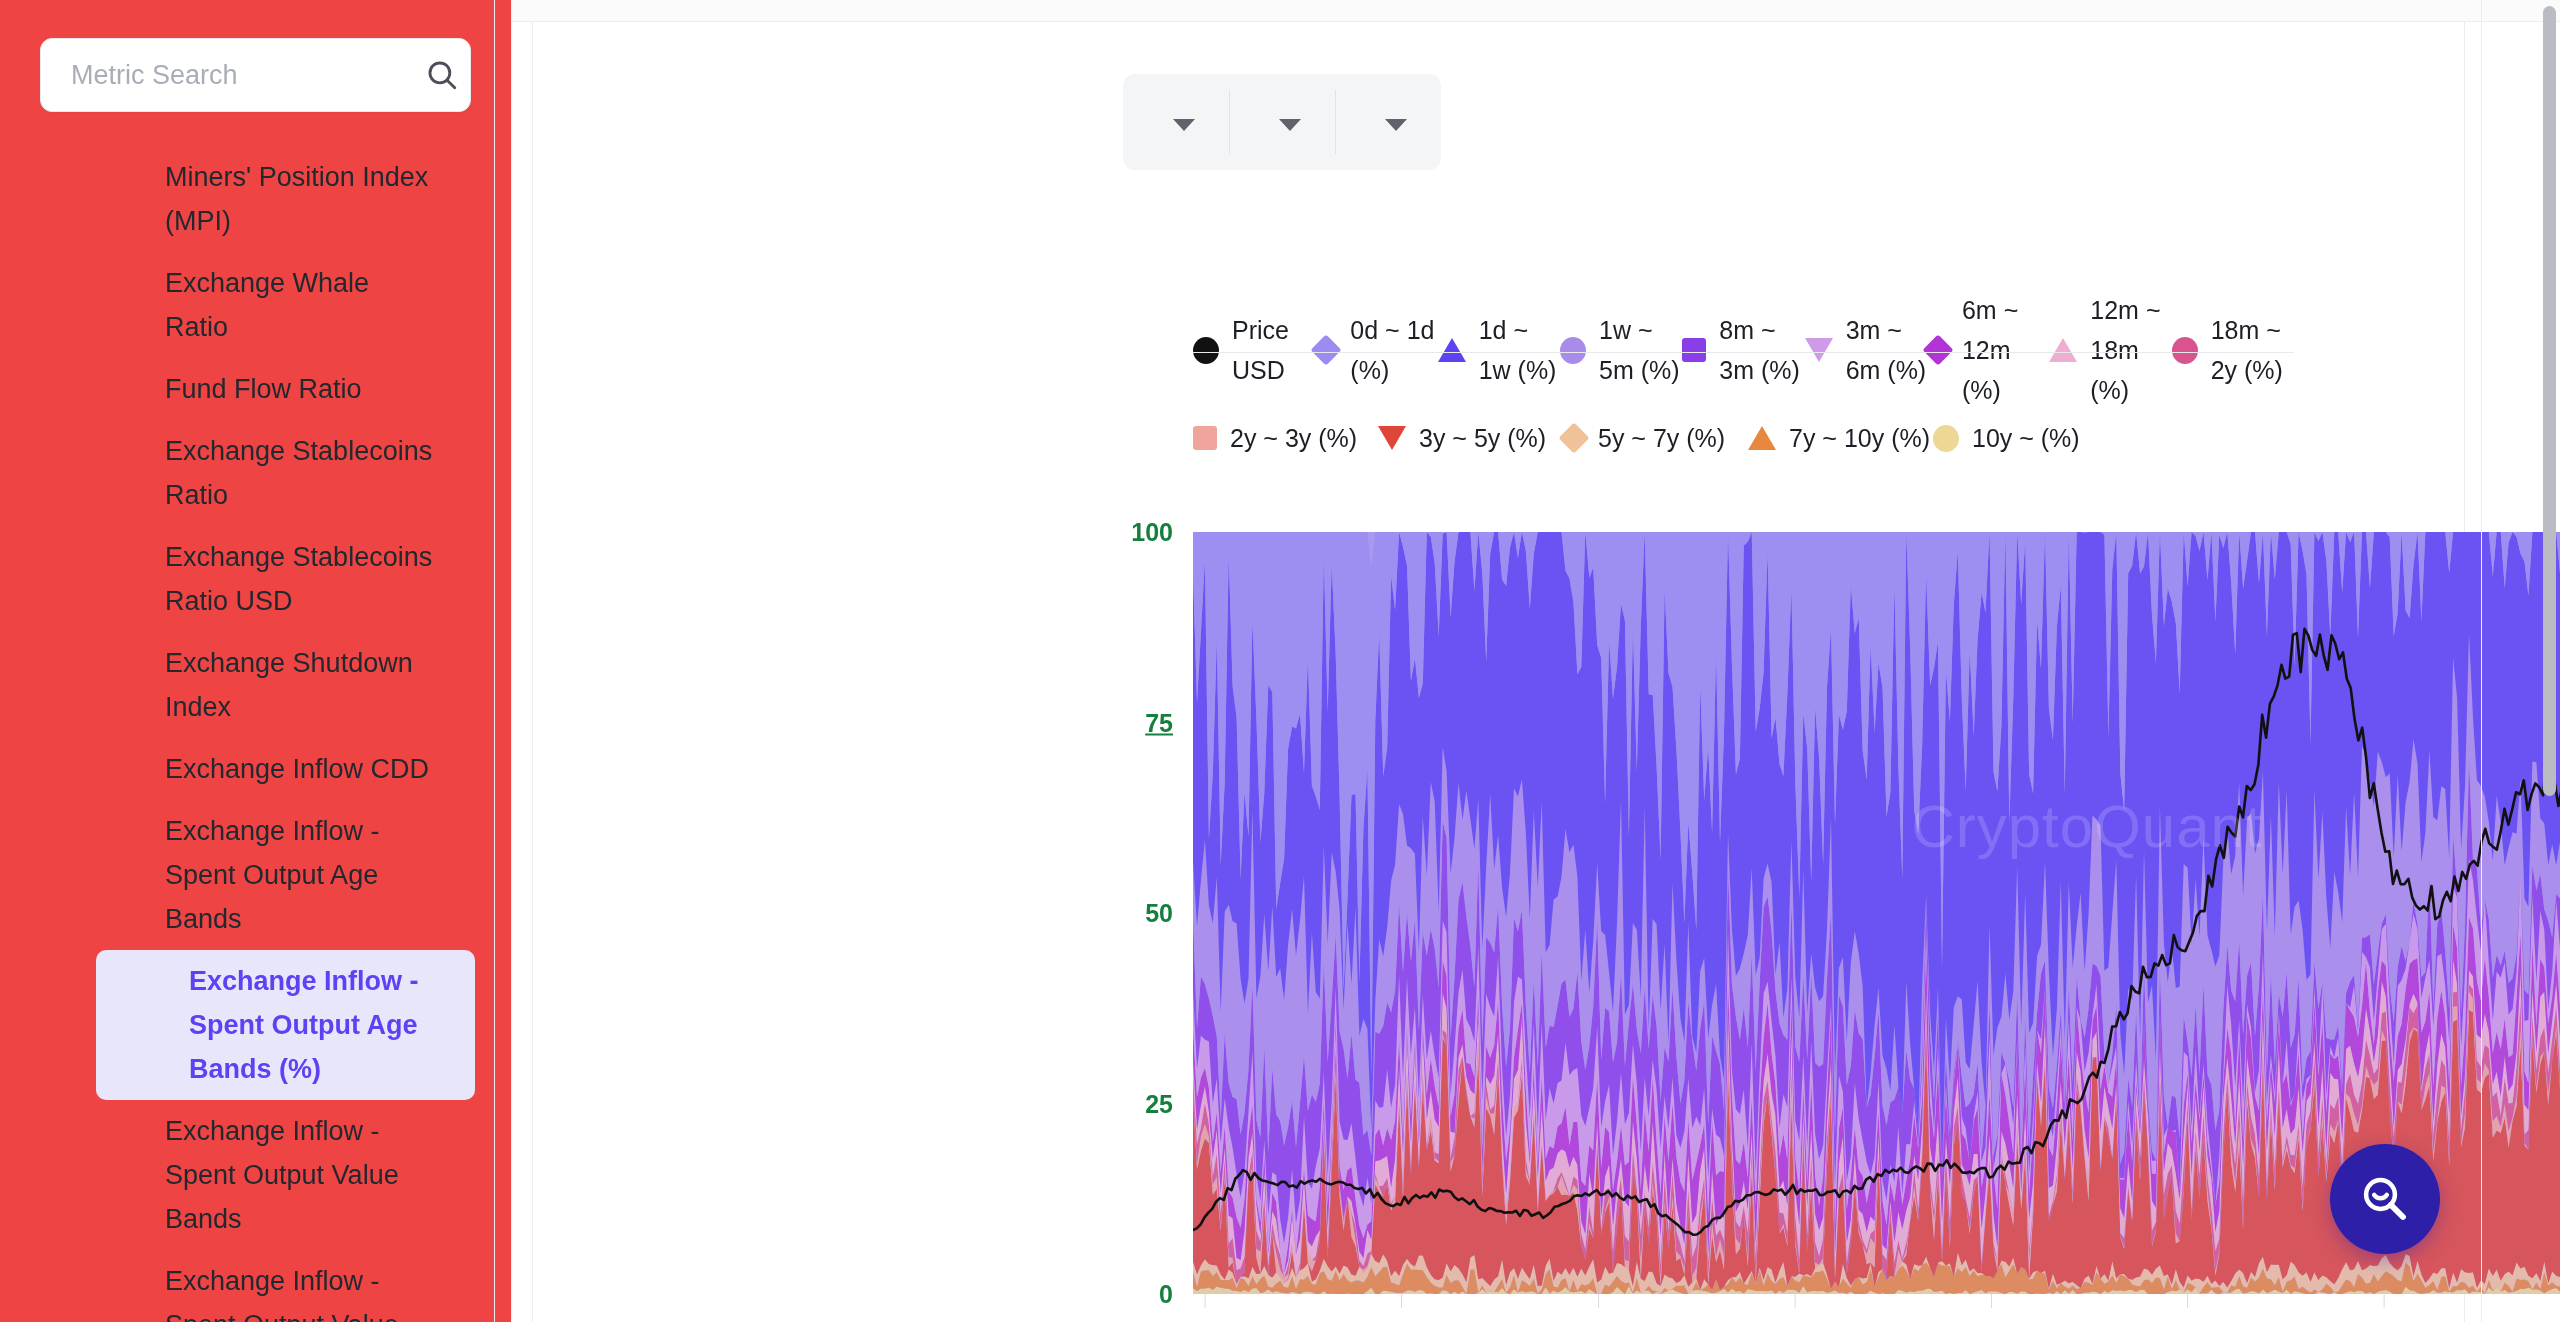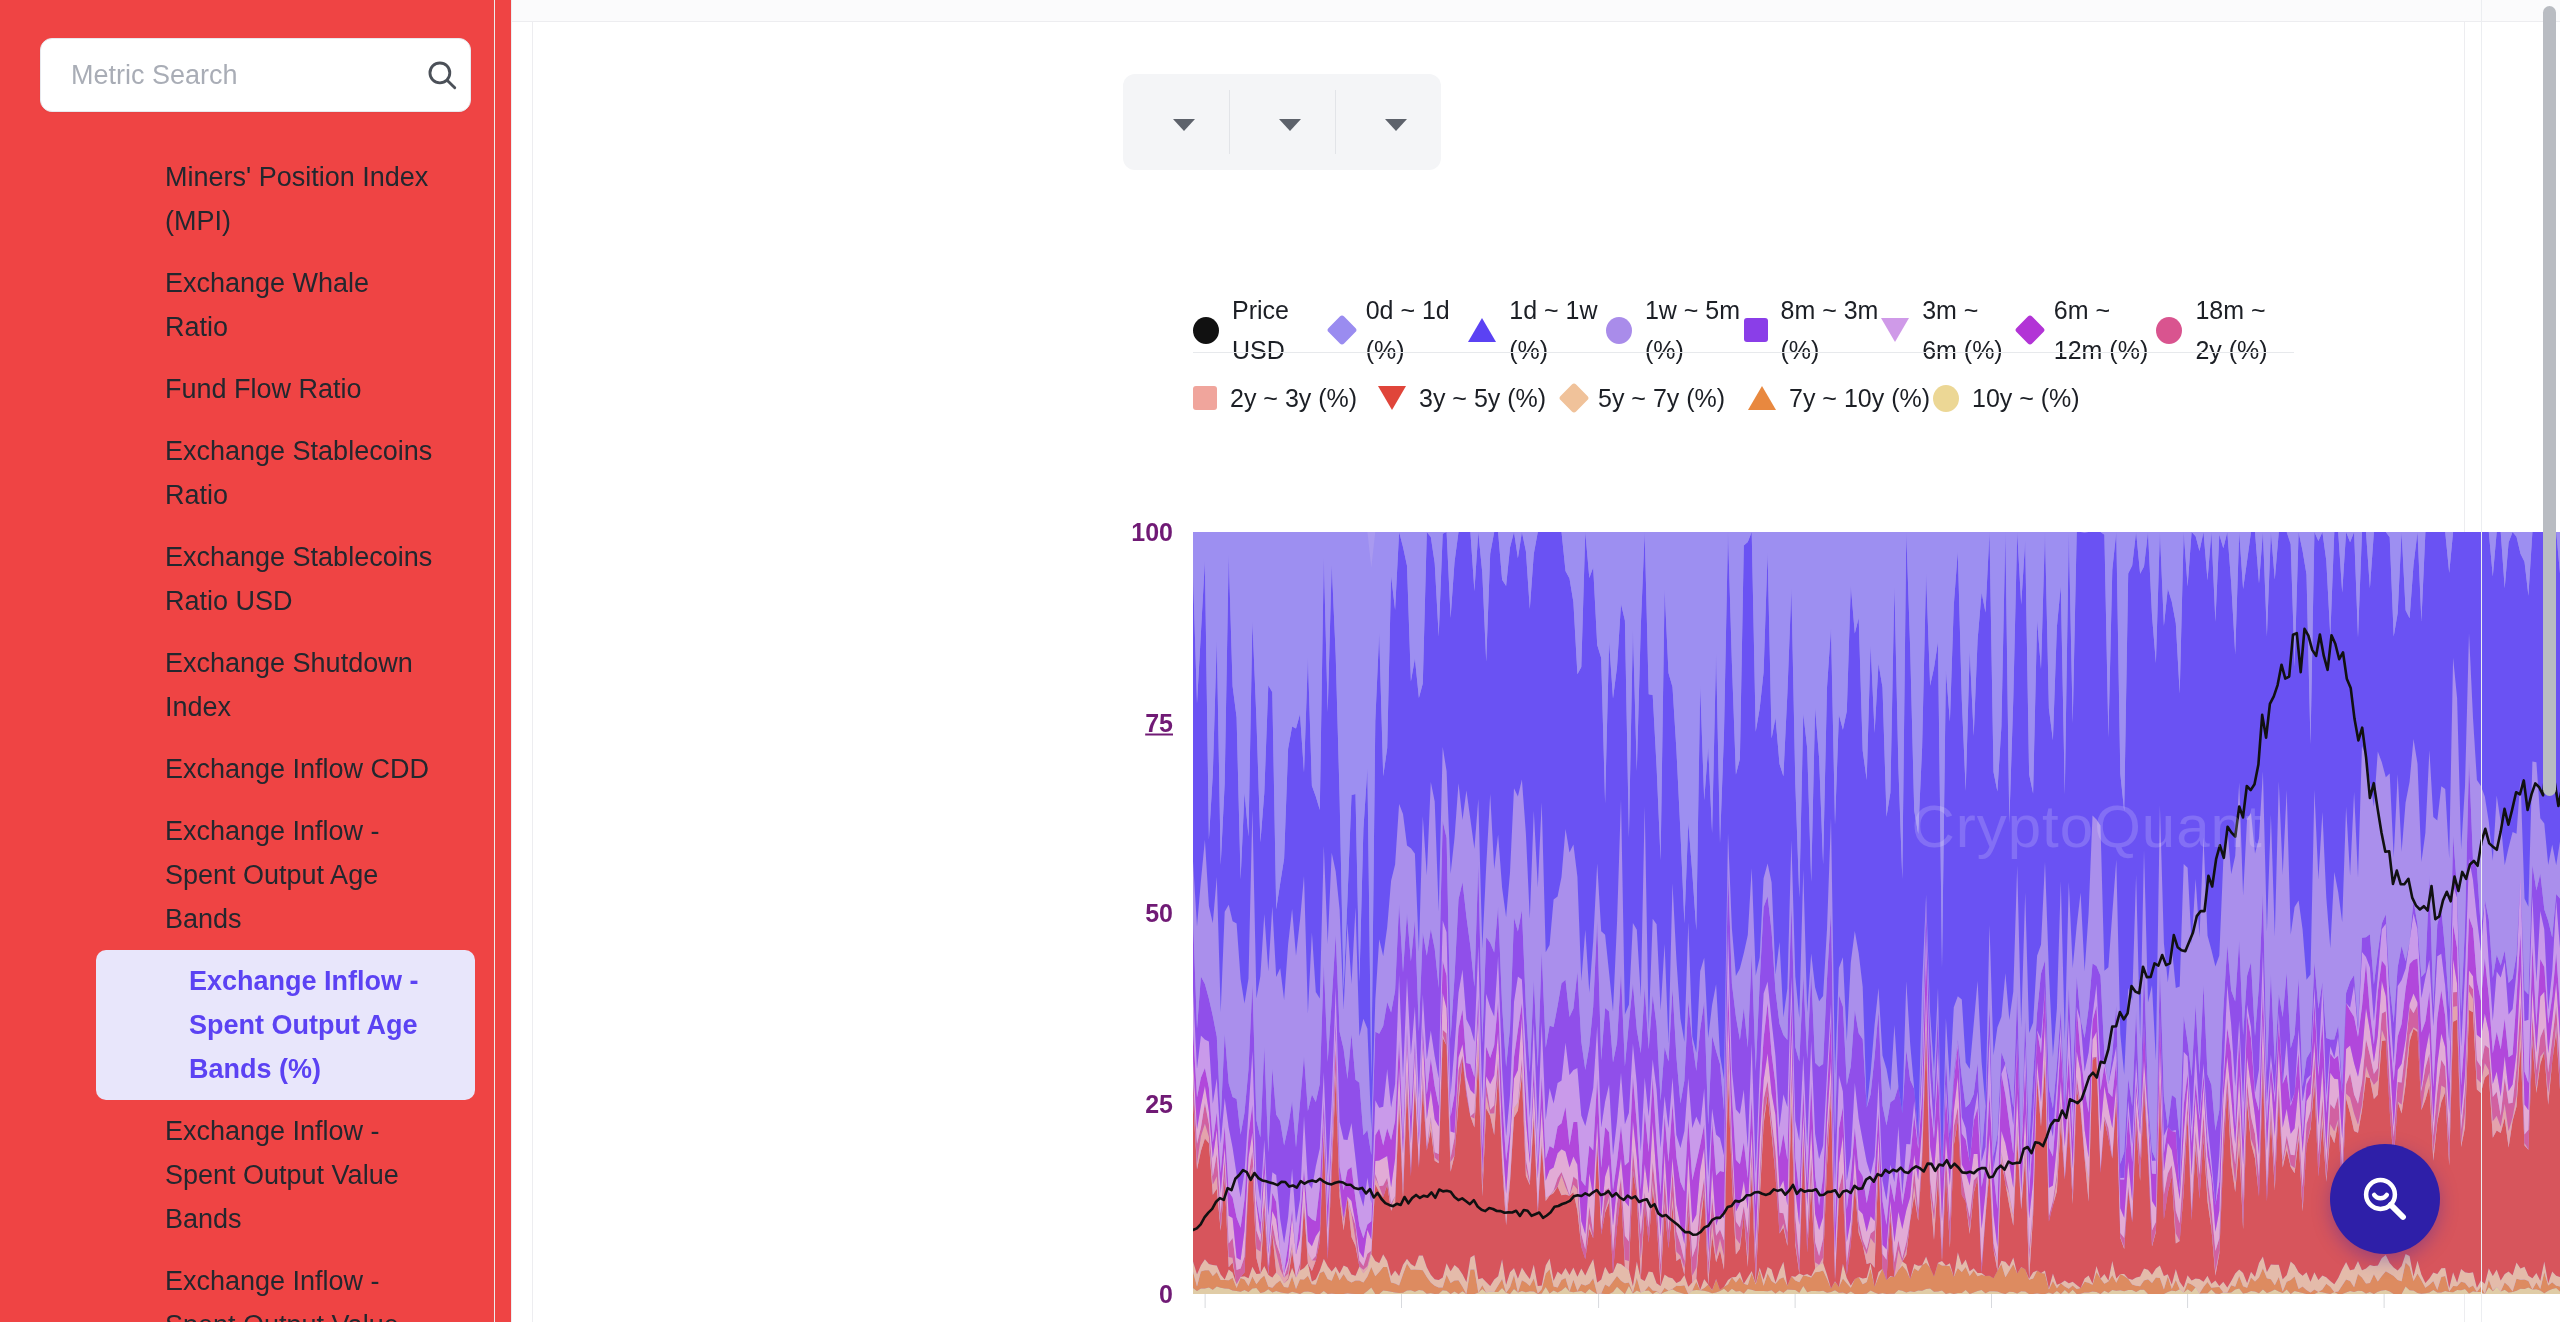--- a/index.html
+++ b/index.html
@@ -144,21 +144,21 @@
     position: absolute; left: 50%; top: 260px; transform: translateX(-50%);
     font-size: 60px; letter-spacing: 1px;
     color: rgba(255,255,255,.17);
     white-space: nowrap; pointer-events: none;
     font-family: "Liberation Sans", sans-serif;
     margin-left: 44px;
   }
 
   .ylabel-left {
     position: absolute; width: 120px; text-align: right;
-    font-size: 25px; font-weight: 700; color: #701a75;
+    font-size: 25px; font-weight: 700; color: #15803d;
     transform: translateY(-50%);
     left: -140px;
   }
   .xtick {
     position: absolute; top: 762px;
     transform: translateX(-50%);
     text-align: center;
     font-size: 25px; color: #6f737c;
     padding-top: 26px;
   }
@@ -277,20 +277,24 @@
                 <span class="lm square" style="background: rgb(138, 62, 232);"></span>
                 <span>8m ~ 3m (%)</span>
               </div>
               <div class="legend-item">
                 <span class="lm tri-down" style="color: rgb(207, 154, 232);"></span>
                 <span>3m ~ 6m (%)</span>
               </div>
               <div class="legend-item">
                 <span class="lm diamond" style="background: rgb(178, 52, 214);"></span>
                 <span>6m ~ 12m (%)</span>
+              </div>
+              <div class="legend-item">
+                <span class="lm tri-up" style="color: rgb(238, 174, 208);"></span>
+                <span>12m ~ 18m (%)</span>
               </div>
               <div class="legend-item">
                 <span class="lm circle" style="background: rgb(217, 84, 143);"></span>
                 <span>18m ~ 2y (%)</span>
               </div>
             </div>
             <div style="display: flex; text-align: right;">
               <div class="legend-item">
                 <span class="lm square" style="background: rgb(240, 165, 156);"></span>
                 <span>2y ~ 3y (%)</span>

